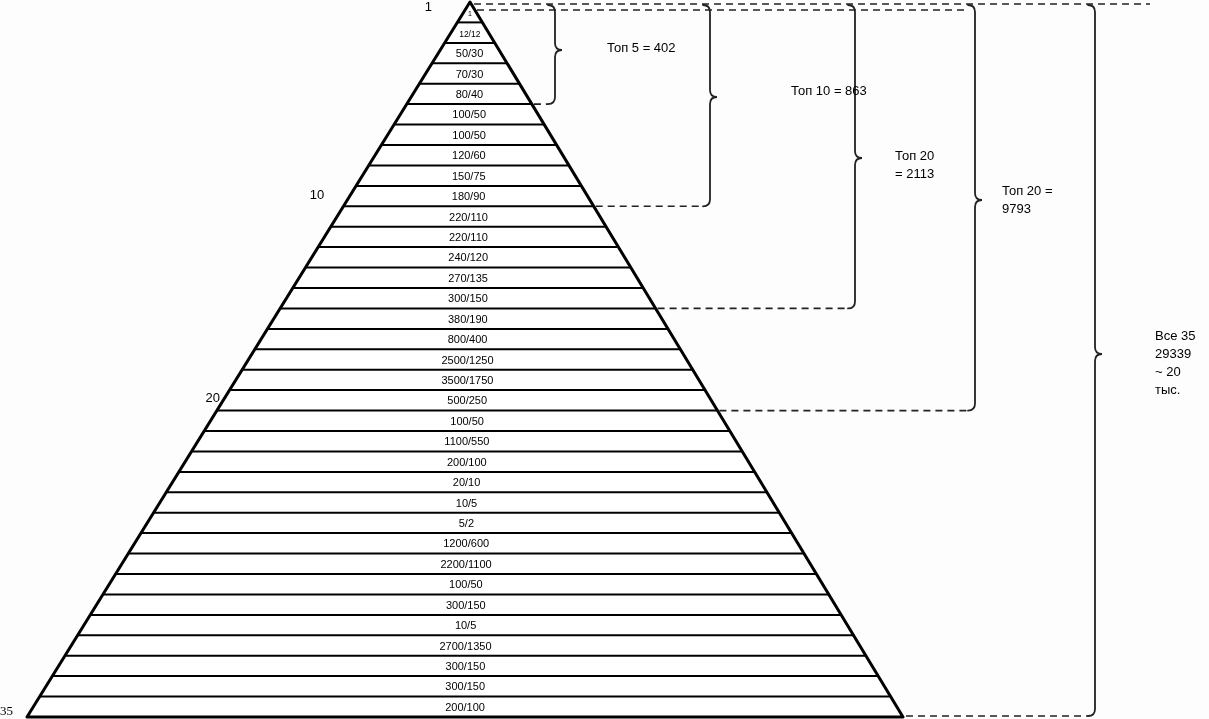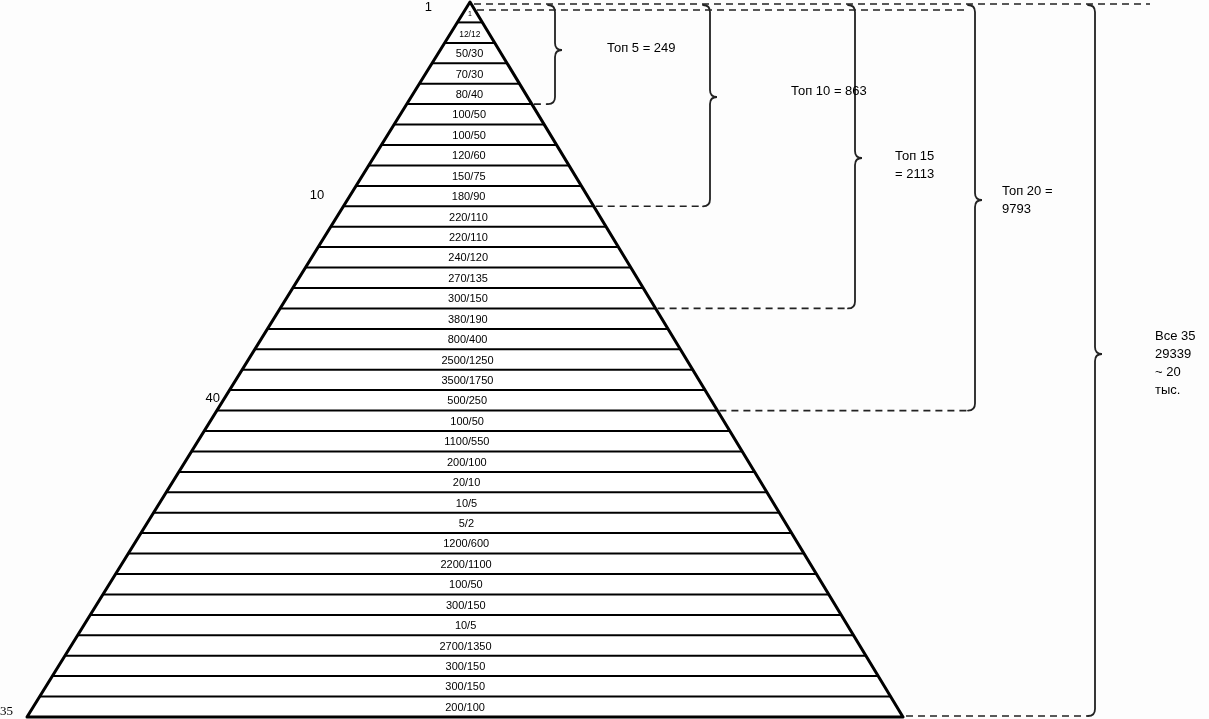--- a/index.html
+++ b/index.html
@@ -114,26 +114,26 @@
       <line x1="657.6" y1="308.4" x2="848" y2="308.4" class="dash"></line>
       <path d="M 848 5 Q 855 5 855 12 L 855 151 Q 855 158 862 158 Q 855 158 855 165 L 855 301.4 Q 855 308.4 848 308.4" class="brace"></path>
       <line x1="719.4" y1="410.6" x2="968" y2="410.6" class="dash"></line>
       <path d="M 968 5 Q 975 5 975 12 L 975 193 Q 975 200 982 200 Q 975 200 975 207 L 975 403.6 Q 975 410.6 968 410.6" class="brace"></path>
       <line x1="906.0" y1="716.0" x2="1088" y2="716.0" class="dash"></line>
       <path d="M 1088 5 Q 1095 5 1095 12 L 1095 347 Q 1095 354 1102 354 Q 1095 354 1095 361 L 1095 709.0 Q 1095 716.0 1088 716.0" class="brace"></path>
     </svg>
 
   <div class="marker" style="left:404px;top:0px;width:28px;text-align:right;">1</div>
   <div class="marker" style="left:303px;top:188px;width:28px;text-align:center;">10</div>
-  <div class="marker" style="left:192px;top:391px;width:28px;text-align:right;">40</div>
+  <div class="marker" style="left:192px;top:391px;width:28px;text-align:right;">20</div>
   <div class="marker" style="left:0px;top:704px;width:28px;text-align:left;font-family:Liberation Serif, serif;">35</div>
 
-  <div class="brace-label" style="left:607px;top:39px;">Топ 5 = 249</div>
+  <div class="brace-label" style="left:607px;top:39px;">Топ 5 = 402</div>
   <div class="brace-label" style="left:791px;top:82px;">Топ 10 = 863</div>
-  <div class="brace-label" style="left:895px;top:147px;">Топ 15
+  <div class="brace-label" style="left:895px;top:147px;">Топ 20
 = 2113</div>
   <div class="brace-label" style="left:1002px;top:182px;">Топ 20 =
 9793</div>
   <div class="brace-label" style="left:1155px;top:327px;">Все 35
 29339
 ~ 20 тыс.</div>
 
 </div>
 
 </body></html>

